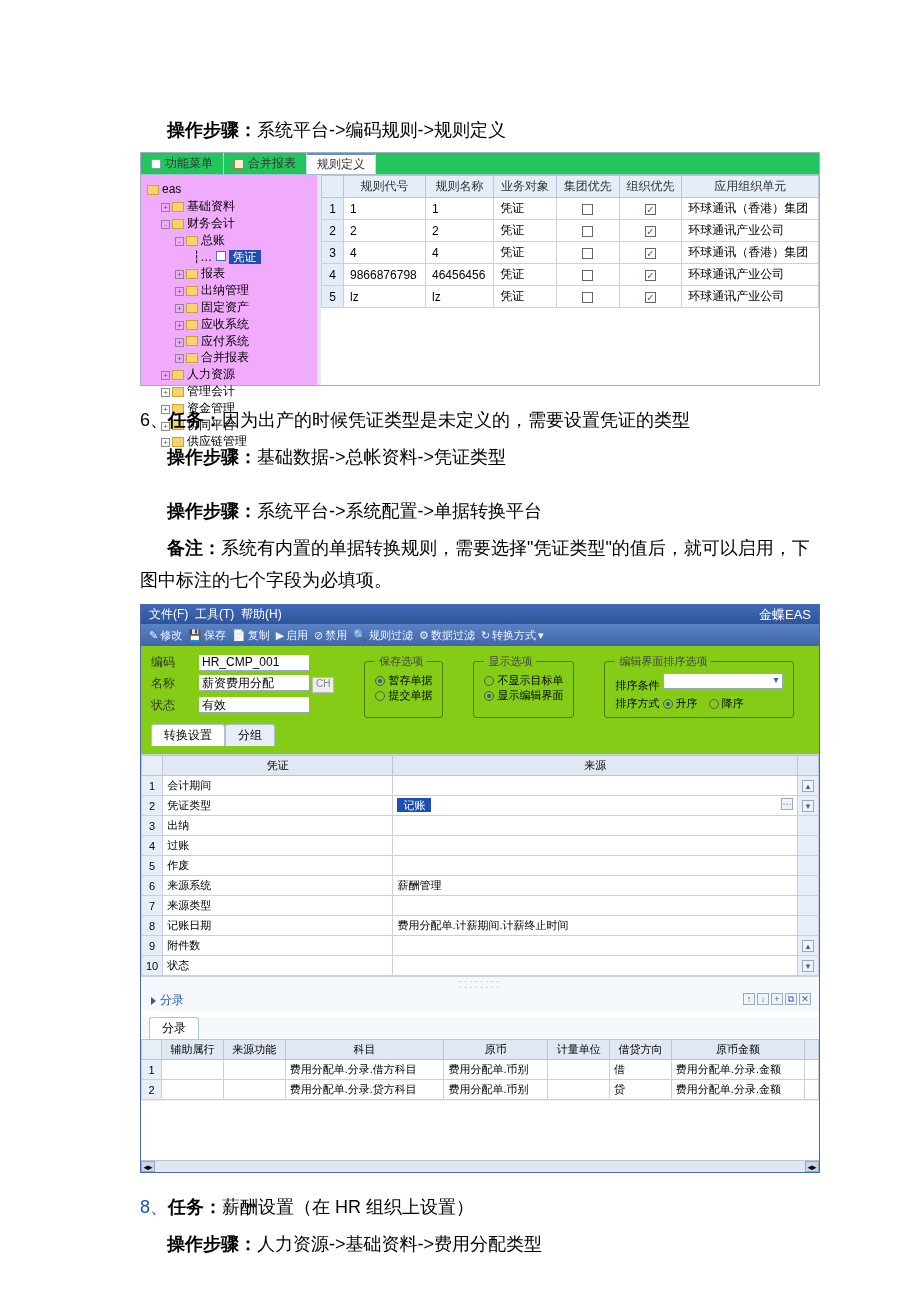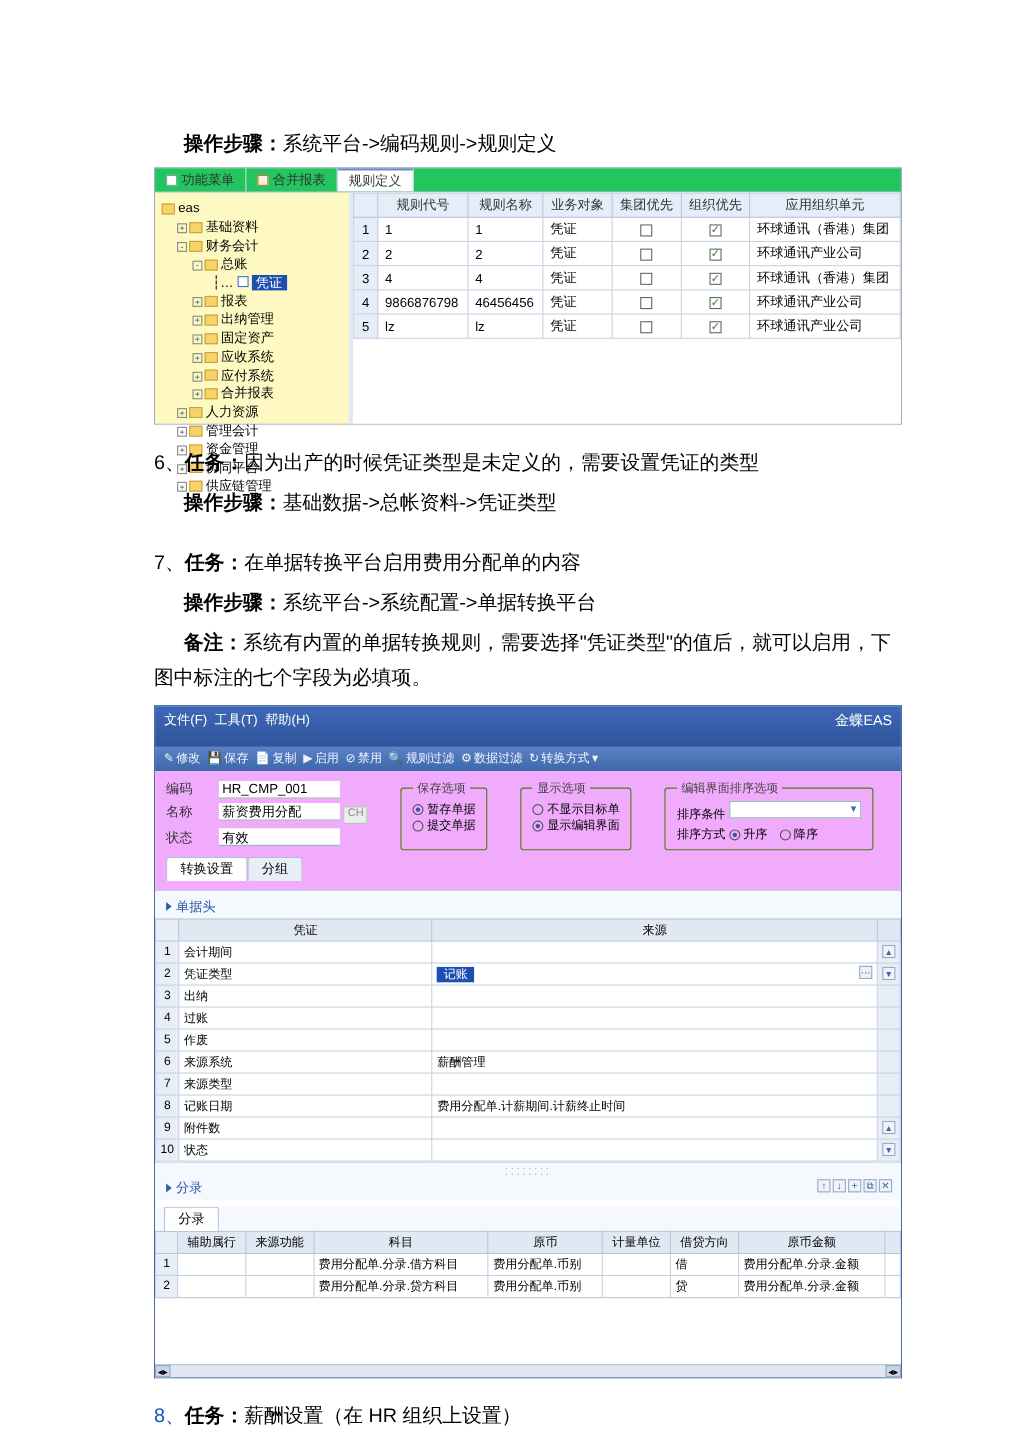--- a/index.html
+++ b/index.html
@@ -10,44 +10,44 @@
   .indent { text-indent: 1.5em; }
   .bold { font-weight: bold; }
   .task-num { font-weight: normal; }
 
   
   .app1 { border: 1px solid #a0b0c0; background: #ecf3fc; margin: 6px 0 18px 0; }
   .app1-tabs { display: flex; align-items: center; border-bottom: 1px solid #a8bcd4; background: #22c55e; height: 22px; font-size: 12px; }
   .app1-tabbtn { display: flex; align-items: center; padding: 0 10px; gap: 4px; height: 100%; border-right: 1px solid #cdd9e8; color: #333; }
   .icon-sq { width: 10px; height: 10px; display: inline-block; background: #fff; border: 1px solid #7a9; }
   .tab-sel { background: #fff; border-top: 2px solid #6a8dc6; }
-  .app1-body { display: flex; background: #fef9c3; height: 210px; }
+  .app1-body { display: flex; background: #f0abfc; height: 210px; }
   .tree { width: 180px; border-right: 4px solid #e2e9f3; padding: 6px 4px; font-size: 12px; line-height: 1.4; }
   .tree ul { list-style: none; padding-left: 14px; }
   .tree > ul { padding-left: 2px; }
   .tree .exp { display: inline-block; width: 9px; height: 9px; border: 1px solid #888; font-size: 8px; line-height: 8px; text-align: center; margin-right: 2px; color: #555; }
   .tree .folder { display: inline-block; width: 12px; height: 10px; background: #f6d36b; border: 1px solid #c9a23a; margin-right: 3px; vertical-align: middle; }
   .tree .sel { background: #1e4fb0; color: #fff; padding: 0 4px; }
   .tree .page-ic { display:inline-block; width:10px; height:10px; background:#fff; border:1px solid #4a72b2; margin-right:3px; }
 
   .rtable-wrap { flex: 1; background: #fff; overflow: hidden; }
   .rtable { width: 100%; border-collapse: collapse; font-size: 12px; }
   .rtable th { background: #e5edf8; border: 1px solid #b8c6da; padding: 2px 6px; font-weight: normal; color: #333; height: 18px; }
   .rtable td { border: 1px solid #c6d2e2; padding: 2px 6px; height: 16px; }
   .rtable .rownum { background: #e5edf8; text-align: center; width: 22px; }
   .chk { display: inline-block; width: 11px; height: 11px; border: 1px solid #666; background: #fff; vertical-align: middle; }
   .chk.on::after { content: "✓"; color: #2a7a2a; font-size: 10px; line-height: 10px; display: block; text-align: center; }
 
   
   .app2 { border: 1px solid #4a6aa6; margin: 8px 0 18px 0; font-size: 12px; }
-  .app2-menubar { background: linear-gradient(#3e68b8,#2f549a); color: #fff; height: 37px; display: flex; padding: 4px 8px; justify-content: space-between; }
+  .app2-menubar { background: linear-gradient(#3e68b8,#2f549a); color: #fff; height: 19px; display: flex; align-items: center; padding: 4px 8px; justify-content: space-between; }
   .app2-brand { font-size: 13px; }
   .app2-tools { background: linear-gradient(#5a82c4,#3e66aa); color: #eef4ff; height: 22px; display: flex; align-items: center; gap: 6px; padding: 0 8px; font-size: 11px; }
   .app2-tools span { display: flex; align-items: center; gap: 2px; }
-  .app2-form { background: #f0abfc; padding: 8px 10px; border-bottom: 1px solid #c6d2e4; }
+  .app2-form { background: #84cc16; padding: 8px 10px; border-bottom: 1px solid #c6d2e4; }
   .form-row { display:flex; flex-wrap:wrap; gap: 30px; }
   .form-col { display:flex; flex-direction:column; gap:4px; }
   .lbl { color:#333; }
   .txt { display:inline-block; background:#fff; border-bottom:1px solid #9ab; min-width:110px; height:16px; padding:0 3px; }
   .field-disabled { background:#eee; border:1px solid #bbb; width:22px; height:16px; display:inline-block; text-align:center; font-size:10px; color:#888; }
   fieldset { border:1px solid #4d7c0f; border-radius:3px; padding:4px 10px 6px; font-size:11px; }
   legend { padding:0 4px; color:#444; }
   .radio { display:inline-block; width:10px; height:10px; border:1px solid #555; border-radius:50%; vertical-align:middle; }
   .radio.on::after { content:""; display:block; width:4px;height:4px;background:#2a5aa8;border-radius:50%; margin:2px; }
   .combo { display:inline-block; border:1px solid #9ab; background:#fff; width:120px; height:16px; position:relative; }
@@ -193,23 +193,20 @@
 
   <p class="body-text">
     <span class="task-num">6、</span><span class="bold">任务：</span><span>因为出产的时候凭证类型是未定义的，需要设置凭证的类型</span>
   </p>
   <p class="body-text indent">
     <span class="bold">操作步骤：</span><span>基础数据-&gt;总帐资料-&gt;凭证类型</span>
   </p>
 
   <div class="section-gap"></div>
 
-  <p class="body-text">
-    <span>7、</span><span class="bold">任务：</span><span>在单据转换平台启用费用分配单的内容</span>
-  </p>
   <p class="body-text indent">
     <span class="bold">操作步骤：</span><span>系统平台-&gt;系统配置-&gt;单据转换平台</span>
   </p>
   <p class="body-text indent">
     <span class="bold">备注：</span><span>系统有内置的单据转换规则，需要选择"凭证类型"的值后，就可以启用，下图中标注的七个字段为必填项。</span>
   </p>
 
   <div class="app2">
     <div class="app2-menubar">
       <div>
@@ -252,24 +249,20 @@
           <div><span>排序条件</span> <span class="combo"></span></div>
           <div style="margin-top:3px"><span>排序方式</span>&nbsp;<span class="radio on"></span> <span>升序</span> <span class="radio"></span> <span>降序</span></div>
         </fieldset>
       </div>
       <div class="subtabs">
         <div class="subtab sel">转换设置</div>
         <div class="subtab">分组</div>
       </div>
     </div>
 
-    <div class="sec-label">
-        <span class="tri"></span>
-        <span>单据头</span>
-      </div>
     <table class="gtable">
       <thead>
           <tr>
         <th class="rownum"></th>
         <th style="width:34%">凭证</th>
         <th>来源</th>
         <th class="right-icons"></th>
       </tr>
         </thead>
       <tbody id="g1-body">

